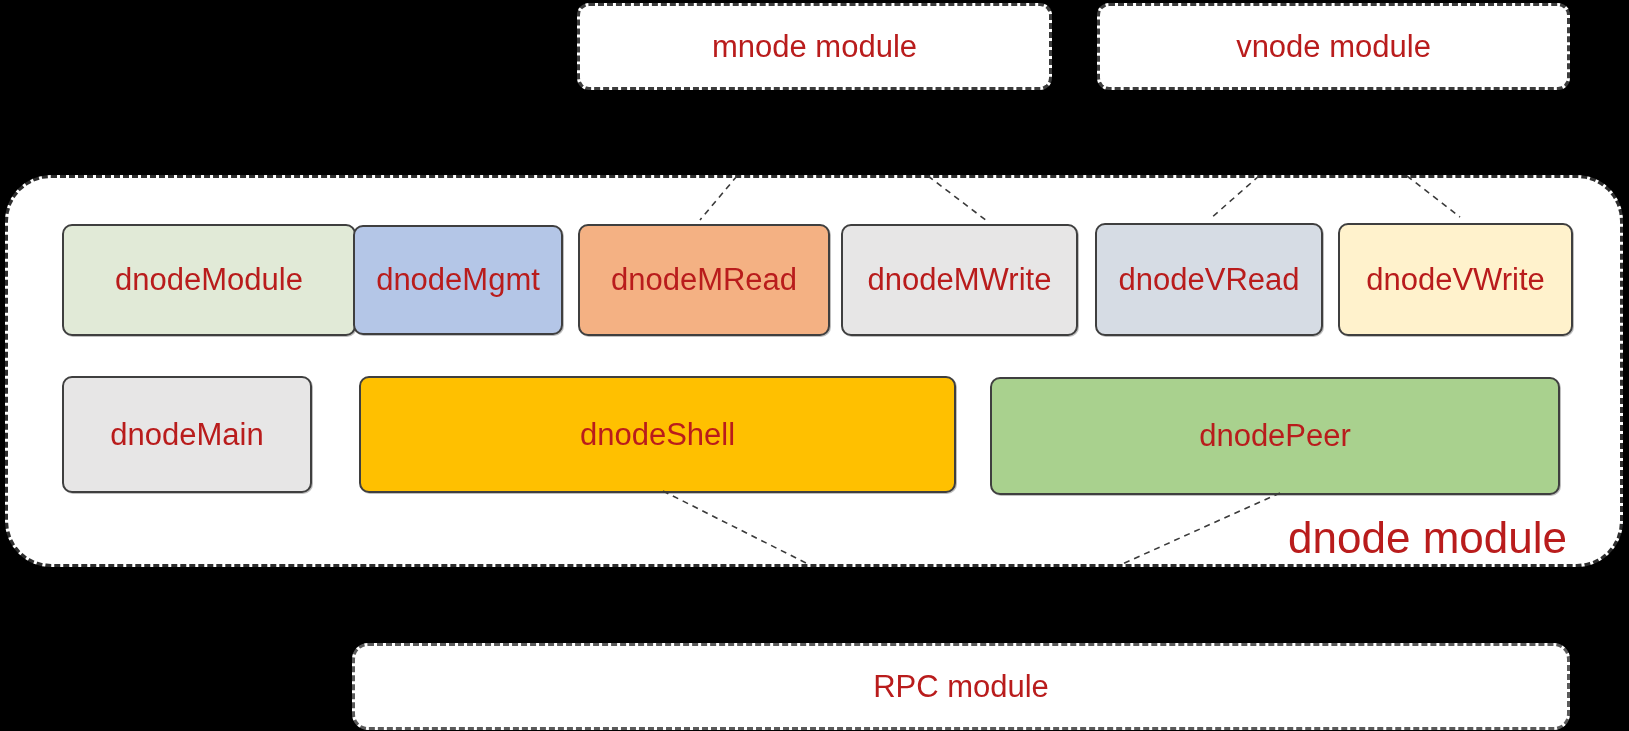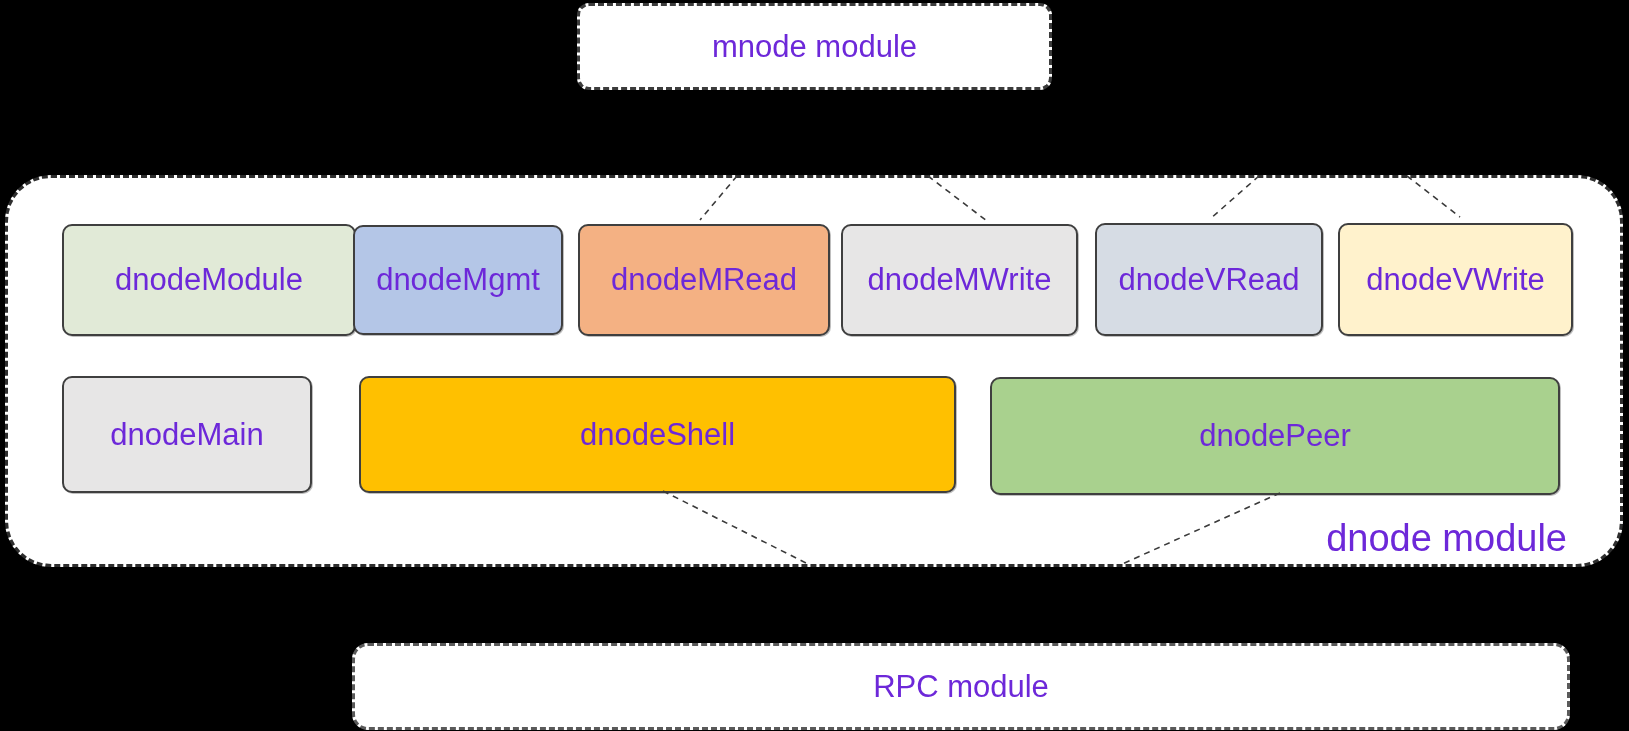--- a/index.html
+++ b/index.html
@@ -3,21 +3,21 @@
 <meta charset="utf-8">
 <style>
   html, body { margin: 0; padding: 0; background: #000; }
   .stage {
     position: relative;
     width: 1629px;
     height: 731px;
     background: #000;
     overflow: hidden;
     font-family: "Liberation Sans", sans-serif;
-    color: #6d28d9;
+    color: #b91c1c;
   }
   .module {
     position: absolute;
     background: #ffffff;
     border: 3px dashed #3c3c3c;
     border-radius: 12px;
     box-sizing: border-box;
     display: flex;
     align-items: center;
     justify-content: center;
@@ -43,21 +43,21 @@
     display: flex;
     align-items: center;
     justify-content: center;
     font-size: 31px;
     box-shadow: 1px 1px 0 rgba(0,0,0,0.25);
   }
   .dnode-label {
     position: absolute;
     top: 338px;
     right: 53px;
-    font-size: 38px;
+    font-size: 44px;
     line-height: 44px;
     white-space: nowrap;
   }
   svg.connectors {
     position: absolute;
     left: 0;
     top: 0;
     width: 1629px;
     height: 731px;
     pointer-events: none;
@@ -68,20 +68,23 @@
     stroke-dasharray: 6 5;
   }
 </style>
 </head>
 <body>
 
 <div class="stage">
 
   <div class="module" style="left:577px; top:3px; width:475px; height:87px;">
     <span>mnode module</span>
+  </div>
+  <div class="module" style="left:1097px; top:3px; width:473px; height:87px;">
+    <span>vnode module</span>
   </div>
 
   <div class="dnode-container">
 
     <div class="comp" style="left: 54px; top: 46px; width: 294px; height: 112px; background-color: rgb(225, 234, 215);">
       <span>dnodeModule</span>
     </div>
     <div class="comp" style="left: 345px; top: 47px; width: 210px; height: 110px; background-color: rgb(180, 198, 231);">
       <span>dnodeMgmt</span>
     </div>

